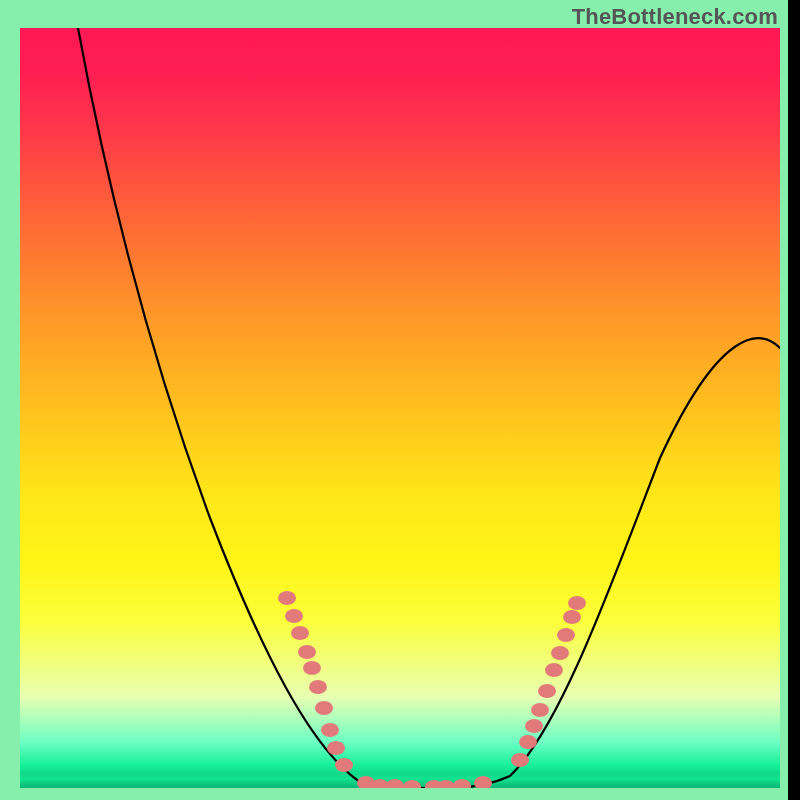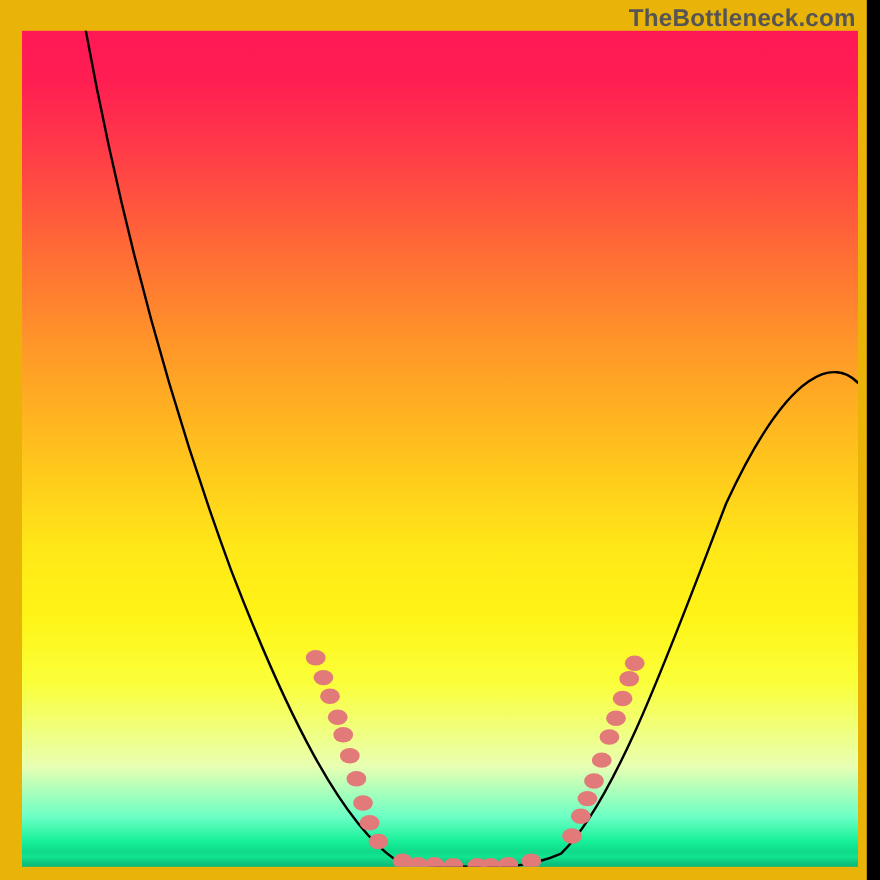--- a/index.html
+++ b/index.html
@@ -1,21 +1,21 @@
 <!DOCTYPE html>
 <html><head>
 <meta charset="utf-8">
 <style>
   * { margin: 0; padding: 0; box-sizing: border-box; }
   html, body { width: 800px; height: 800px; overflow: hidden; background: #000; }
   .frame {
     position: relative;
     width: 788px;
     height: 800px;
-    background: #eab308;
+    background: #86efac;
   }
   .watermark {
     position: absolute;
     top: 4px;
     right: 10px;
     font-family: Arial, Helvetica, sans-serif;
     font-size: 22px;
     font-weight: 600;
     color: #555;
     letter-spacing: 0.2px;

